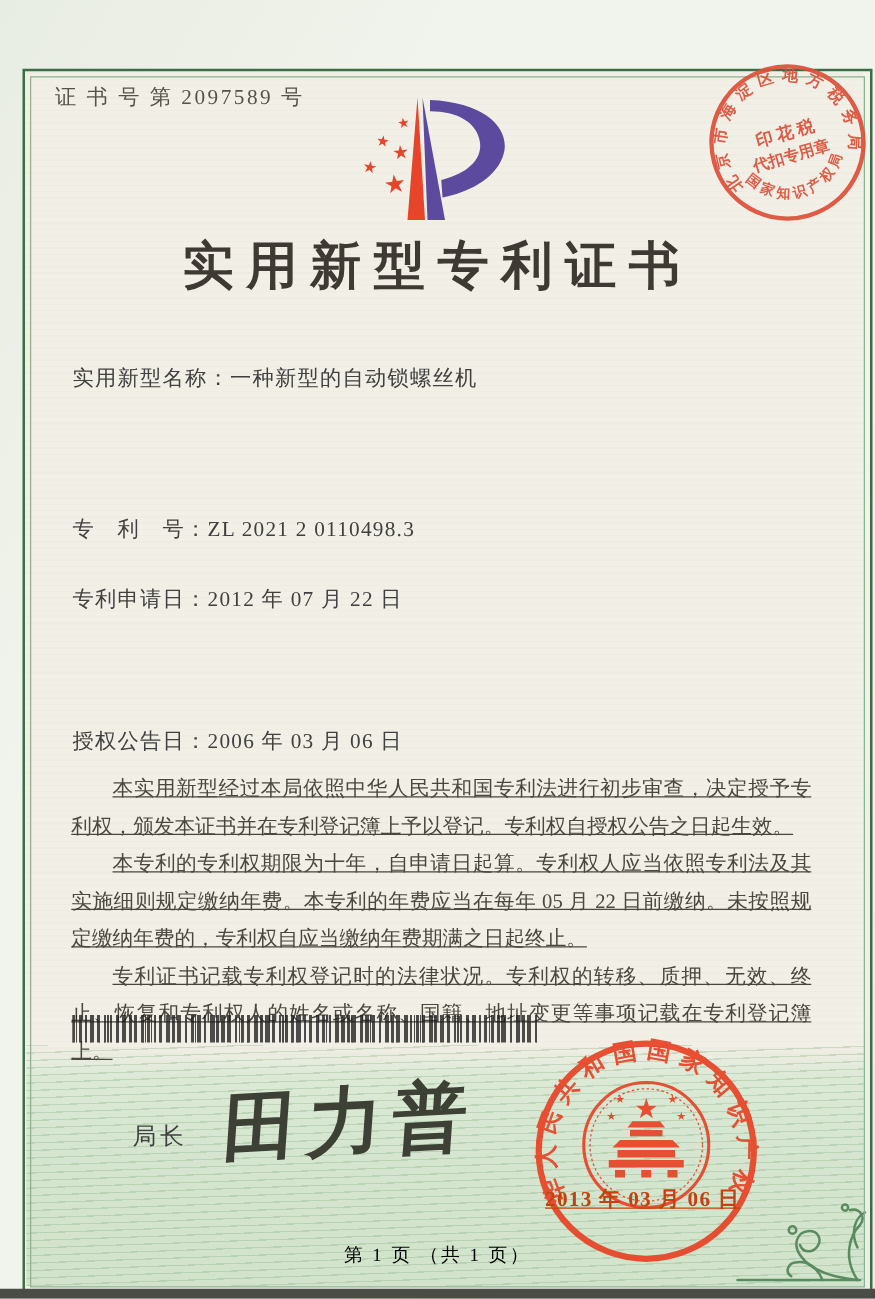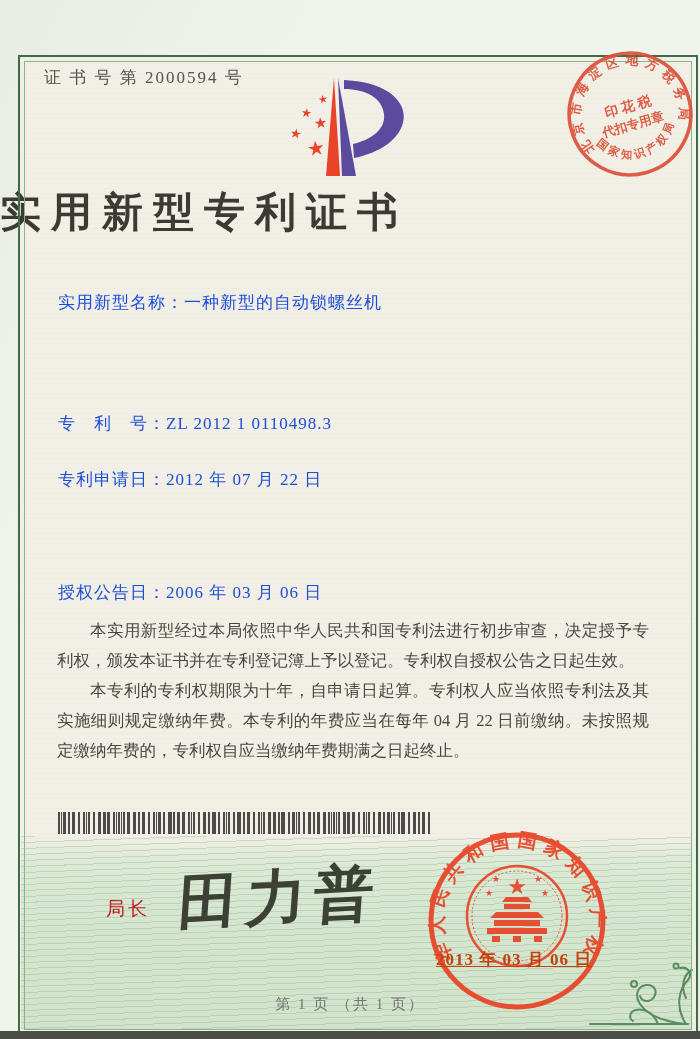--- a/index.html
+++ b/index.html
@@ -27,71 +27,71 @@
   .green-band{position:absolute;left:21px;top:836px;width:670px;height:193px;z-index:2;
     background:linear-gradient(180deg,rgba(217,232,211,0) 0%,#dbe9d5 14%,#d5e5cf 45%,#d2e3cb 100%);}
   .green-band:after{content:"";position:absolute;inset:0;
     background:repeating-linear-gradient(178deg,rgba(126,168,122,.30) 0 1px,transparent 1px 6px);}
   .bottom-edge{position:absolute;left:0;bottom:0;width:700px;height:8px;background:#4a4d45;z-index:6;}
 
   .cert-no{position:absolute;left:44px;top:66px;z-index:3;
     font-size:17px;letter-spacing:2px;color:#56524a;}
 
   .doc-title{position:absolute;left:0;top:185px;width:700px;z-index:3;
-    font-size:41px;font-weight:bold;letter-spacing:10px;color:#3e3933;}
+    text-align:center;font-size:41px;font-weight:bold;letter-spacing:10px;color:#3e3933;}
 
-  .field{position:absolute;left:58px;z-index:3;font-size:17px;letter-spacing:1px;color:#1d4ed8;white-space:nowrap;}
+  .field{position:absolute;left:58px;z-index:3;font-size:17px;letter-spacing:1px;color:#404040;white-space:nowrap;}
   .redact{display:inline-block;vertical-align:middle;width:235px;height:20px;margin-left:2px;
     background:linear-gradient(90deg,#eeece4 0%,#f4f2ea 30%,#ecead f0 0,#efede5 70%,#e9e7df 100%);
     background:#efede5;border-radius:3px;filter:blur(1.5px);
     box-shadow:0 0 4px 2px rgba(236,234,226,.9);}
 
   .body-text{position:absolute;left:57px;top:616px;width:592px;z-index:3;
-    font-size:16.5px;line-height:30px;color:#49473f;text-align:justify;}
+    font-size:16.5px;line-height:30px;color:#49473f;text-align:justify;text-decoration:underline;}
   .body-text p{margin:0;text-indent:2em;}
 
   .barcode{position:absolute;left:58px;top:812px;width:374px;height:22px;z-index:3;opacity:.78;
     background:
       repeating-linear-gradient(90deg,#1e1e1e 0 2px,transparent 2px 5px),
       repeating-linear-gradient(90deg,transparent 0 3px,#1e1e1e 3px 4px,transparent 4px 11px),
       repeating-linear-gradient(90deg,#1e1e1e 0 1px,transparent 1px 7px);}
 
   .logo{position:absolute;left:270px;top:72px;width:170px;height:114px;z-index:3;}
   .logo .star{position:absolute;color:#e8442a;line-height:1;}
 
   .stamp-wrap{position:absolute;left:554px;top:38px;width:152px;height:152px;z-index:5;
     transform:rotate(-16deg);opacity:.92;}
   .seal-wrap{position:absolute;left:424px;top:828px;width:186px;height:186px;z-index:3;opacity:.95;}
   .seal-date{position:absolute;left:436px;top:948px;z-index:4;font-size:17px;font-weight:bold;
     color:#c2410c;letter-spacing:1px;white-space:nowrap;text-decoration:underline;}
 
-  .director{position:absolute;left:106px;top:896px;z-index:4;font-size:19px;letter-spacing:3px;color:#b91c1c;}
+  .director{position:absolute;left:106px;top:896px;z-index:4;font-size:19px;letter-spacing:3px;color:#404040;}
   .signature{position:absolute;left:178px;top:858px;z-index:4;font-size:60px;font-weight:bold;
     color:#3d4035;letter-spacing:8px;transform:rotate(-3deg) skewX(-7deg);}
 
   .footer{position:absolute;left:0;top:995px;width:700px;z-index:4;text-align:center;
-    font-size:15px;letter-spacing:2px;color:#737373;}
+    font-size:15px;letter-spacing:2px;color:#000000;}
 
   .flourish{position:absolute;left:588px;top:938px;width:106px;height:92px;z-index:3;}
 
   svg text{font-family:"Liberation Serif","DejaVu Serif",serif;}
 </style>
 </head>
 <body>
 
 <div class="page">
 
   <div class="paper"></div>
   <div class="green-band"></div>
 
   <div class="frame-outer">
     <div class="frame-inner"></div>
   </div>
 
-  <div class="cert-no">证 书 号 第 2000594 号</div>
+  <div class="cert-no">证 书 号 第 2097589 号</div>
 
   <div class="logo">
     <svg width="170" height="114" viewBox="0 0 170 114">
       <polygon points="64,6 56,104 70,104" fill="#e8442a"></polygon>
       <polygon points="68,6 72,104 86,104" fill="#5b4a9e"></polygon>
       <path d="M74,8 C 122,10 140,34 132,54 C 125,72 104,82 84,86 L83,72 C 100,68 116,58 114,42 C 112,26 96,17 74,17 Z" fill="#5b4a9e"></path>
     </svg>
     <span class="star" style="left:48px;top:22px;font-size:11px;transform:rotate(-10deg);">★</span>
     <span class="star" style="left:31px;top:35px;font-size:12px;transform:rotate(8deg);">★</span>
     <span class="star" style="left:44px;top:44px;font-size:15px;transform:rotate(-6deg);">★</span>
@@ -111,27 +111,28 @@
         <textPath href="#arcBot" startOffset="50%" text-anchor="middle">国家知识产权局</textPath>
       </text>
       <text x="75" y="72" text-anchor="middle" font-size="13.5" font-weight="bold" fill="#dd5038">印 花 税</text>
       <text x="75" y="90" text-anchor="middle" font-size="12.5" font-weight="bold" fill="#dd5038">代扣专用章</text>
     </svg>
   </div>
 
   <div class="doc-title">实用新型专利证书</div>
 
   <div class="field" style="top:291px;">实用新型名称：一种新型的自动锁螺丝机</div>
-  <div class="field" style="top:412px;">专　利　号：ZL 2012 1 0110498.3</div>
+  <div class="field" style="top:412px;">专　利　号：ZL 2021 2 0110498.3</div>
   <div class="field" style="top:468px;">专利申请日：2012 年 07 月 22 日</div>
   <div class="field" style="top:581px;">授权公告日：2006 年 03 月 06 日</div>
 
   <div class="body-text">
     <p>本实用新型经过本局依照中华人民共和国专利法进行初步审查，决定授予专利权，颁发本证书并在专利登记簿上予以登记。专利权自授权公告之日起生效。</p>
-    <p>本专利的专利权期限为十年，自申请日起算。专利权人应当依照专利法及其实施细则规定缴纳年费。本专利的年费应当在每年 04 月 22 日前缴纳。未按照规定缴纳年费的，专利权自应当缴纳年费期满之日起终止。</p>
+    <p>本专利的专利权期限为十年，自申请日起算。专利权人应当依照专利法及其实施细则规定缴纳年费。本专利的年费应当在每年 05 月 22 日前缴纳。未按照规定缴纳年费的，专利权自应当缴纳年费期满之日起终止。</p>
+    <p>专利证书记载专利权登记时的法律状况。专利权的转移、质押、无效、终止、恢复和专利权人的姓名或名称、国籍、地址变更等事项记载在专利登记簿上。</p>
   </div>
 
   <div class="barcode"></div>
 
   <div class="director">局长</div>
   <div class="signature">田力普</div>
 
   <div class="seal-wrap">
     <svg width="186" height="186" viewBox="0 0 186 186">
       <circle cx="93" cy="93" r="86" fill="none" stroke="#e8472a" stroke-width="5"></circle>

